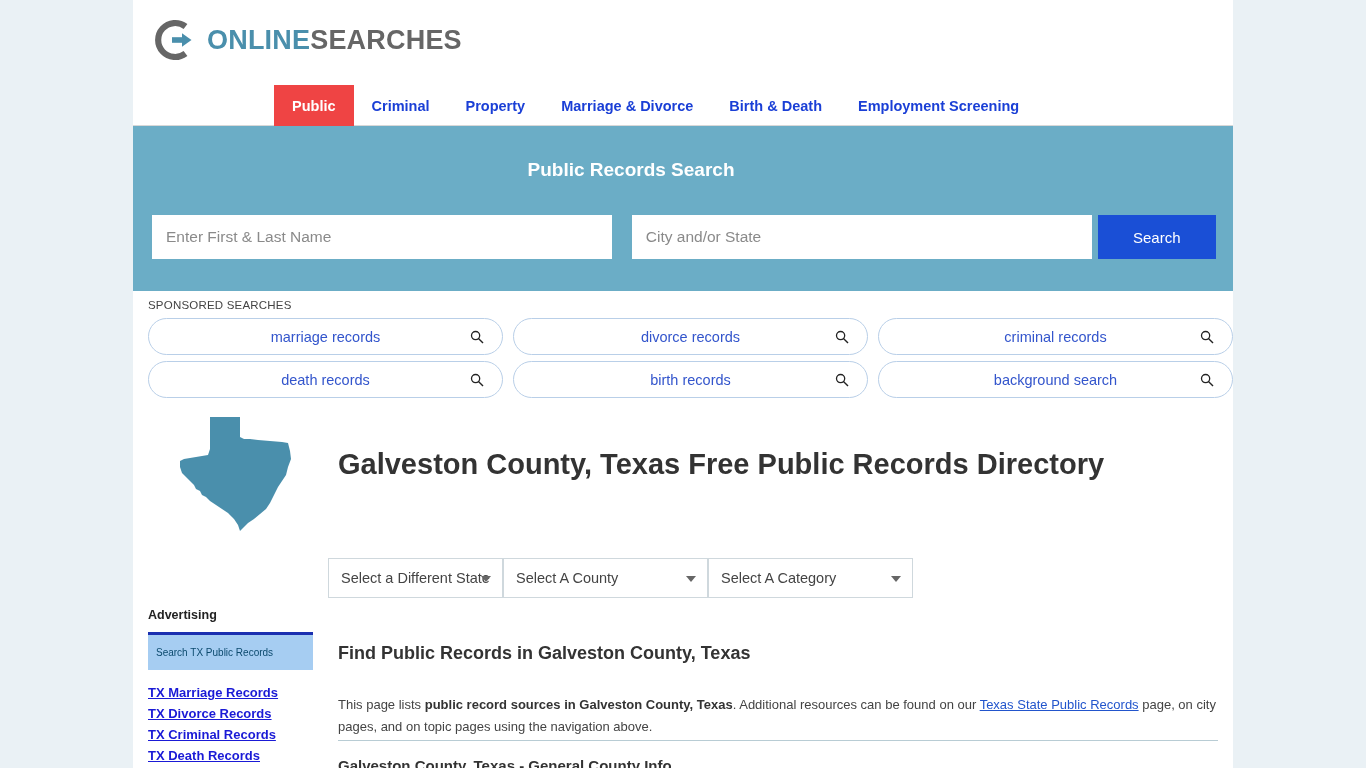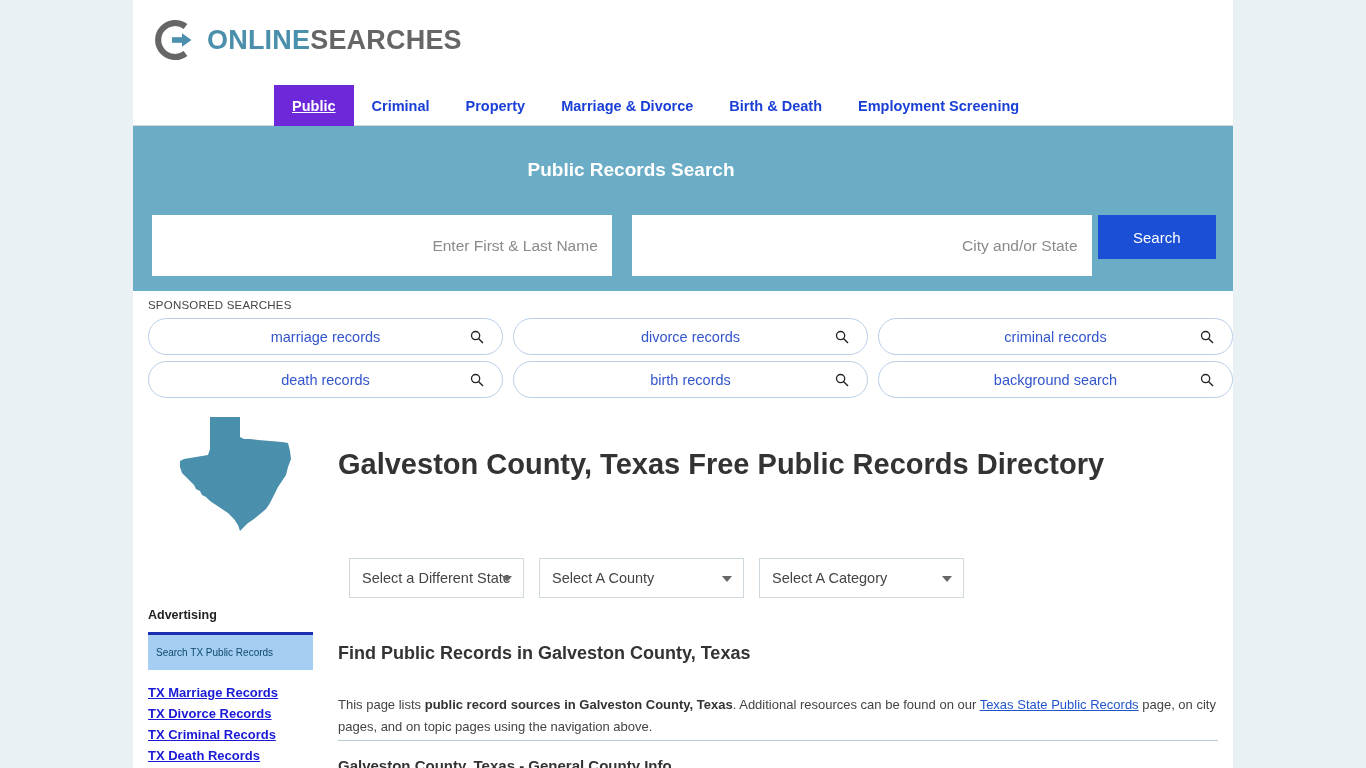--- a/index.html
+++ b/index.html
@@ -55,23 +55,22 @@
   }
   .nav-tab {
     display: flex; align-items: center;
     padding: 0 18px;
     font-size: 14.5px; font-weight: bold;
     color: #1a3fd6;
     white-space: nowrap;
     cursor: pointer;
   }
   .nav-tab.active {
-    background: #6d28d9;
+    background: #ef4444;
     color: #ffffff;
-    text-decoration: underline;
   }
 
   
   .banner {
     position: absolute;
     left: 0; top: 126px;
     width: 1100px; height: 165px;
     background: #6badc6;
   }
   .banner-title {
@@ -82,28 +81,27 @@
     color: #ffffff;
     font-size: 19px; font-weight: bold;
   }
   .search-row {
     position: absolute;
     left: 19px; top: 89px;
     display: flex; align-items: stretch;
     width: 1064px; height: 44px;
   }
   .search-input {
-    height: 61px;
+    height: 44px;
     border: none; outline: none;
     background: #ffffff;
     font-family: "Liberation Sans", sans-serif;
     font-size: 15.5px;
     color: #333333;
     padding: 0 14px;
-    text-align: right;
   }
   .search-input::placeholder { color: #8a8a8a; }
   #name-input { width: 466px; }
   #loc-input  { width: 466px; margin-left: 20px; }
   .search-btn {
     width: 120px; margin-left: 6px;
     border: none; cursor: pointer;
     background: #1a4fd6;
     color: #ffffff;
     font-family: "Liberation Sans", sans-serif;
@@ -157,22 +155,22 @@
     left: 205px; top: 428px;
     width: 800px;
     font-size: 29px; font-weight: bold;
     color: #333333;
     line-height: 1.22;
   }
 
   
   .selects {
     position: absolute;
-    left: 216px; top: 558px;
-    display: flex; gap: 15px;
+    left: 195px; top: 558px;
+    display: flex; 
   }
   .select-box {
     position: relative;
     height: 40px;
     border: 1px solid #cfd8dd;
     background: #ffffff;
     display: flex; align-items: center;
     padding: 0 30px 0 12px;
     cursor: pointer;
   }

